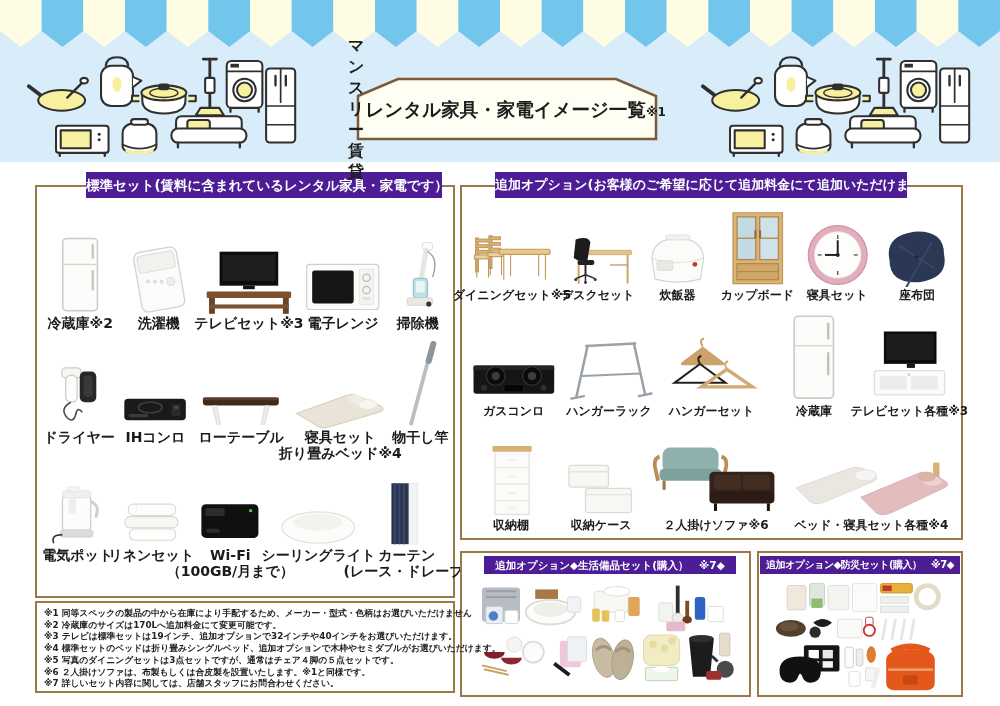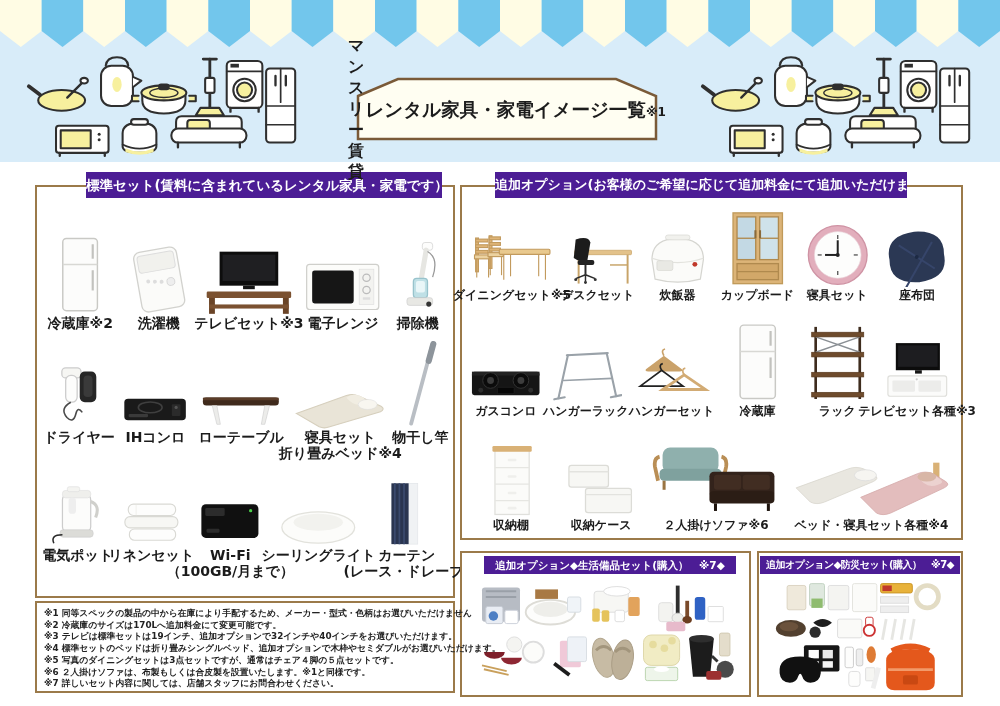--- a/index.html
+++ b/index.html
@@ -520,38 +520,20 @@
                 <rect x="26" y="4" width="48" height="100" rx="5" fill="#fcfcfb" stroke="#c9c9c5" stroke-width="2"></rect>
                 <line x1="26" y1="40" x2="74" y2="40" stroke="#d8d8d4" stroke-width="2"></line>
                 <rect x="66" y="12" width="3" height="20" fill="#c2c2be"></rect>
                 <rect x="66" y="48" width="3" height="28" fill="#c2c2be"></rect>
               </svg>
             </div>
             <div class="label">冷蔵庫</div>
           </div>
           <div class="item">
             <div class="img">
-              <svg viewBox="0 0 110 120" preserveAspectRatio="xMidYMax meet">
-                <g stroke="#3e2c1e" stroke-width="4">
-                  <line x1="22" y1="6" x2="22" y2="114"></line>
-                  <line x1="88" y1="6" x2="88" y2="114"></line>
-                </g>
-                <path d="M22 21 L88 44 M88 21 L22 44" stroke="#8a8f94" stroke-width="2"></path>
-                <g fill="#6e4b2c" stroke="#57391f">
-                  <rect x="16" y="14" width="78" height="7"></rect>
-                  <rect x="16" y="44" width="78" height="7"></rect>
-                  <rect x="16" y="74" width="78" height="7"></rect>
-                  <rect x="16" y="104" width="78" height="7"></rect>
-                </g>
-              </svg>
-            </div>
-            <div class="label">ラック</div>
-          </div>
-          <div class="item">
-            <div class="img">
               <svg viewBox="0 0 130 110" preserveAspectRatio="xMidYMax meet">
                 <rect x="28" y="4" width="78" height="48" fill="#0c0c0c"></rect>
                 <rect x="32" y="8" width="70" height="38" fill="#1d1d20"></rect>
                 <rect x="62" y="52" width="12" height="6" fill="#161616"></rect>
                 <rect x="14" y="62" width="104" height="36" rx="4" fill="#fbfbfa" stroke="#dedeaa" stroke-opacity="0"></rect>
                 <rect x="14" y="62" width="104" height="36" rx="4" fill="#fbfbfa" stroke="#dedeDA" stroke-width="2"></rect>
                 <rect x="22" y="70" width="40" height="20" rx="2" fill="#ececea"></rect>
                 <rect x="68" y="70" width="40" height="20" rx="2" fill="#ececea"></rect>
                 <circle cx="65" cy="68" r="2" fill="#ccc"></circle>
               </svg>

